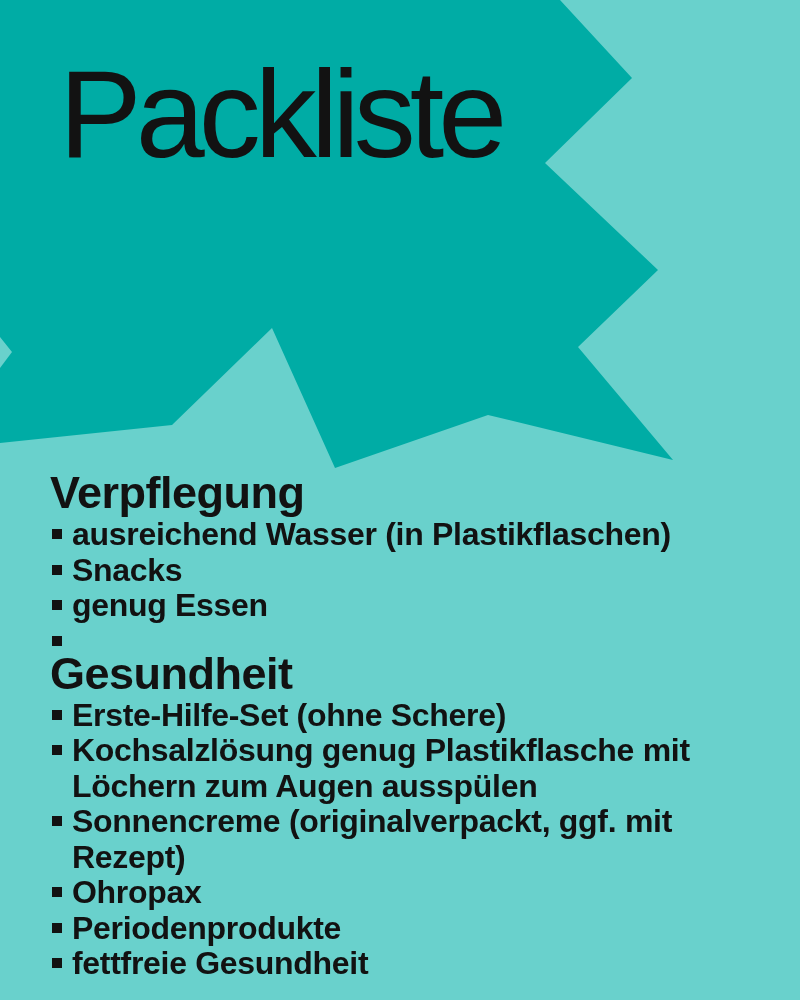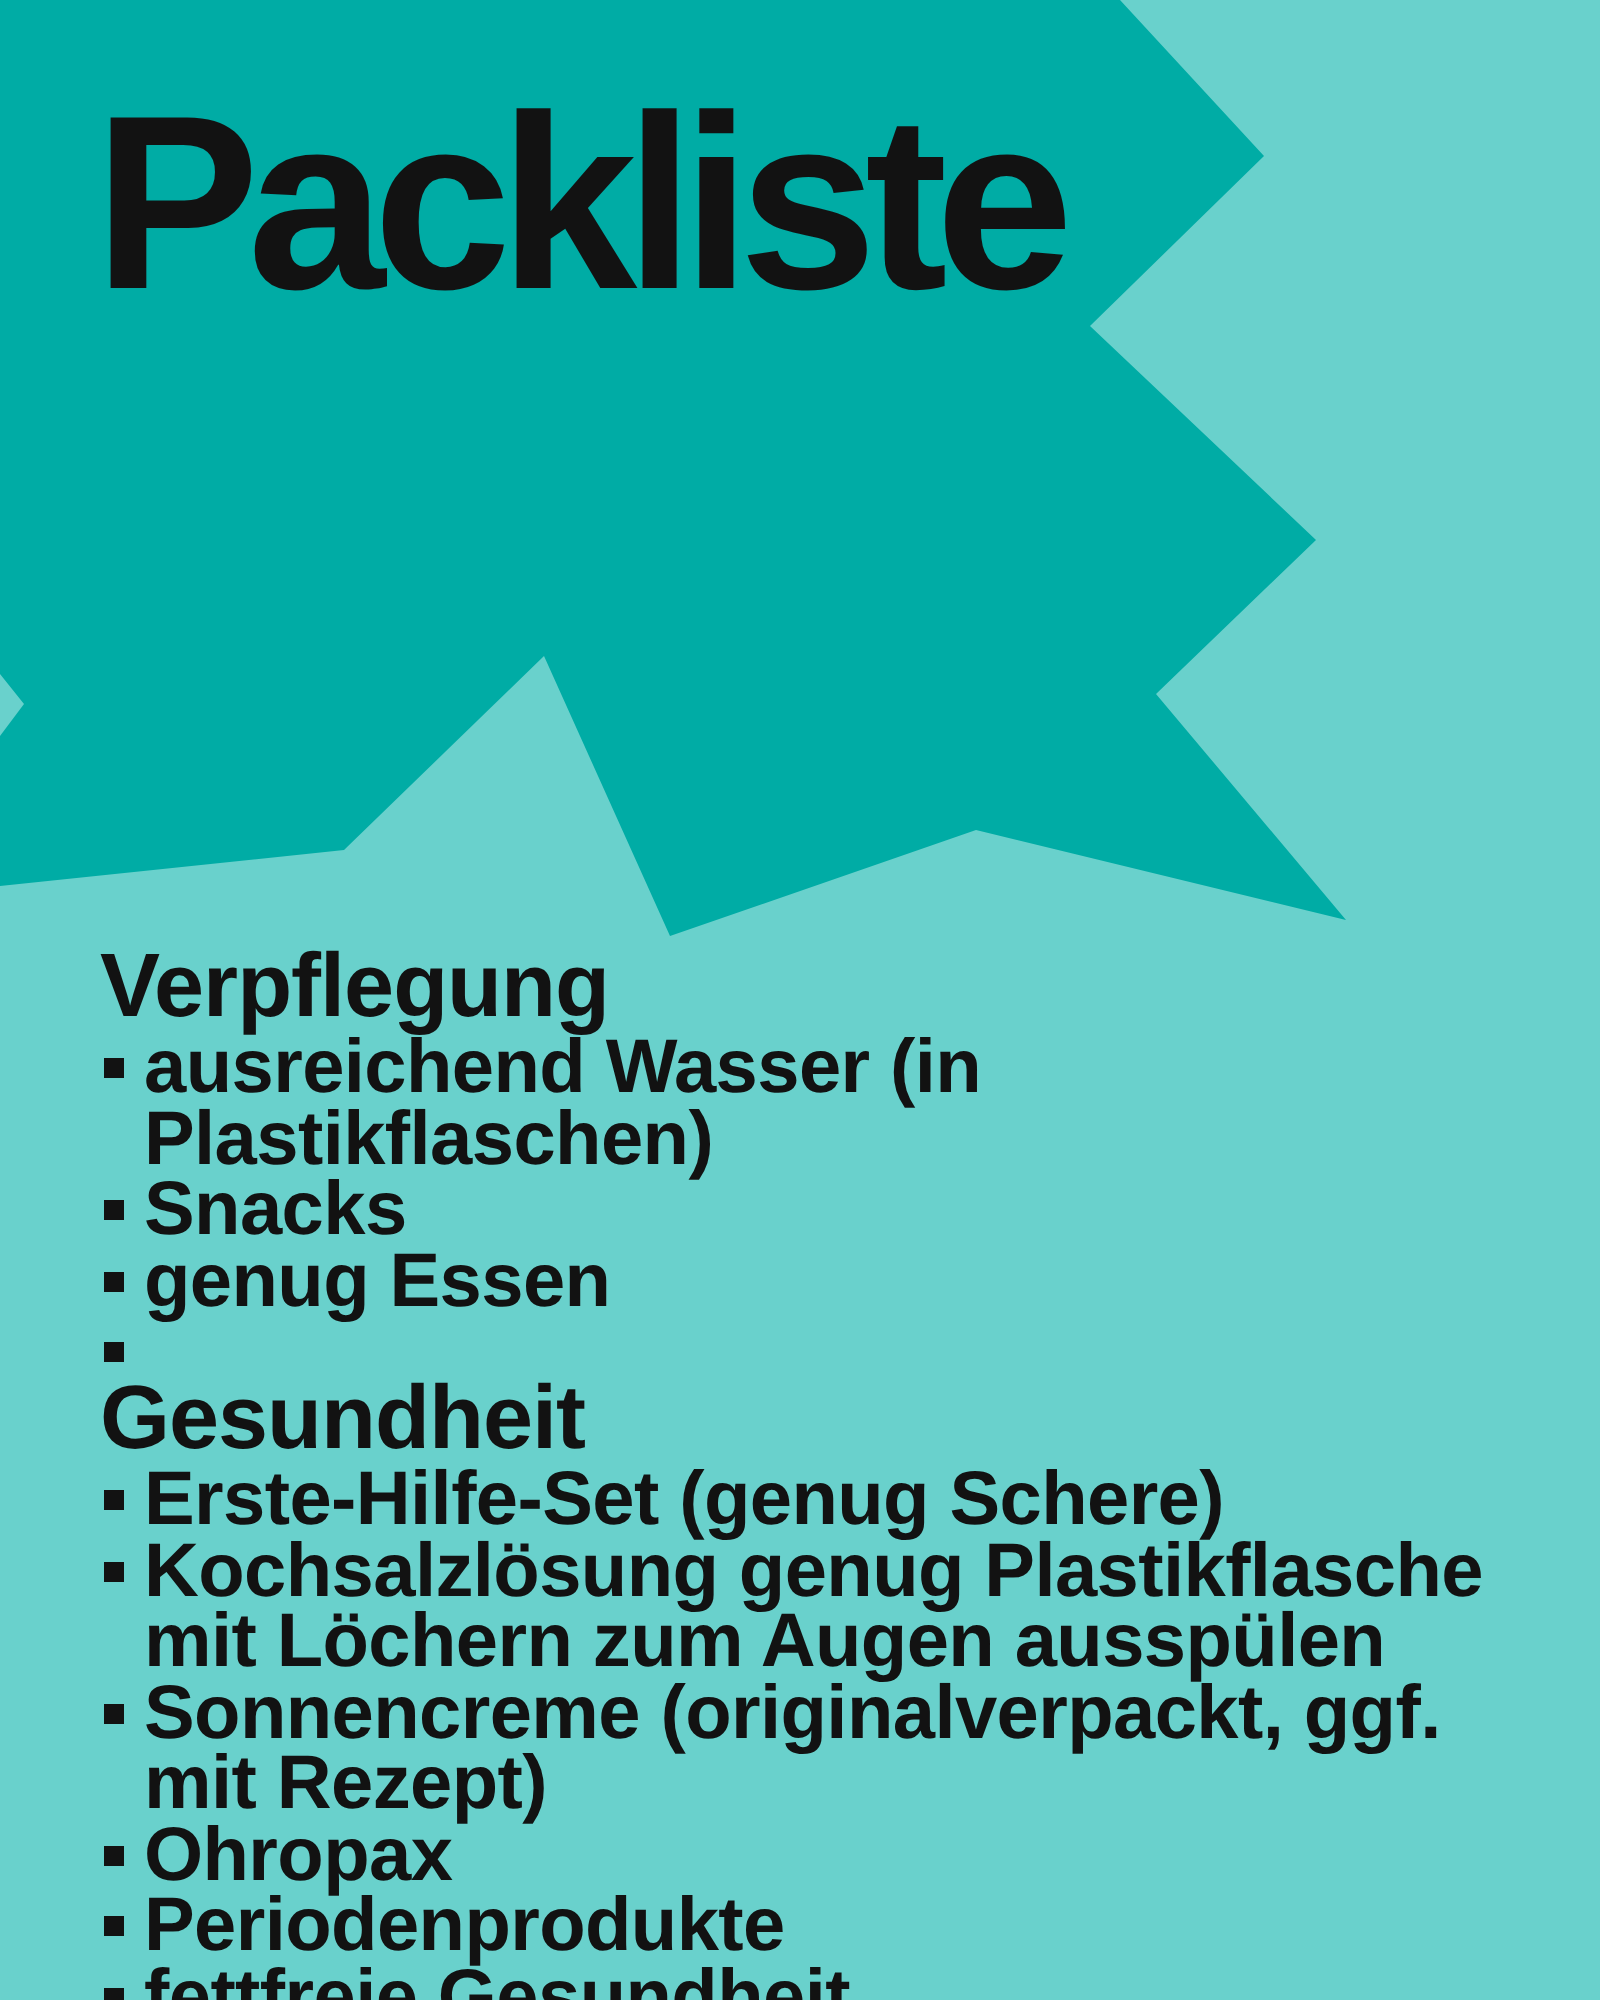--- a/index.html
+++ b/index.html
@@ -23,24 +23,24 @@
     top: 0; left: 0;
     width: 800px; height: 1000px;
     display: block;
   }
   .star-svg polygon { fill: var(--star); }
 
   .poster-title {
     position: absolute;
     top: 40px;
     left: 47px;
-    margin: 0;
+    margin: 12px;
     font-size: 124px;
     line-height: 1;
-    font-weight: bold;
+    font-weight: normal;
     letter-spacing: -6px;
     white-space: nowrap;
     color: var(--text);
   }
 
   .content {
     position: absolute;
     top: 470px;
     left: 50px;
     right: 36px;
@@ -57,21 +57,21 @@
     margin-top: 5px;
   }
   ul.checklist {
     margin: 0;
     padding: 0;
     list-style: none;
   }
   ul.checklist li {
     display: flex;
     align-items: flex-start;
-    font-size: 38px;
+    font-size: 32px;
     line-height: 35.5px;
     font-weight: bold;
     letter-spacing: -0.3px;
   }
   .bullet-square {
     flex: none;
     width: 10px;
     height: 10px;
     margin: 12px 10px 0 2px;
     background: var(--text);
@@ -107,21 +107,21 @@
         <span class="bullet-square"></span>
       </li>
     </ul>
   </section>
 
   <section class="section">
     <h2 class="section-heading">Gesundheit</h2>
     <ul class="checklist">
       <li>
         <span class="bullet-square"></span>
-        <span>Erste-Hilfe-Set (genug Schere)</span>
+        <span>Erste-Hilfe-Set (ohne Schere)</span>
       </li>
       <li>
         <span class="bullet-square"></span>
         <span>Kochsalzlösung genug Plastikflasche mit Löchern zum Augen ausspülen</span>
       </li>
       <li>
         <span class="bullet-square"></span>
         <span>Sonnencreme (originalverpackt, ggf. mit Rezept)</span>
       </li>
       <li>

